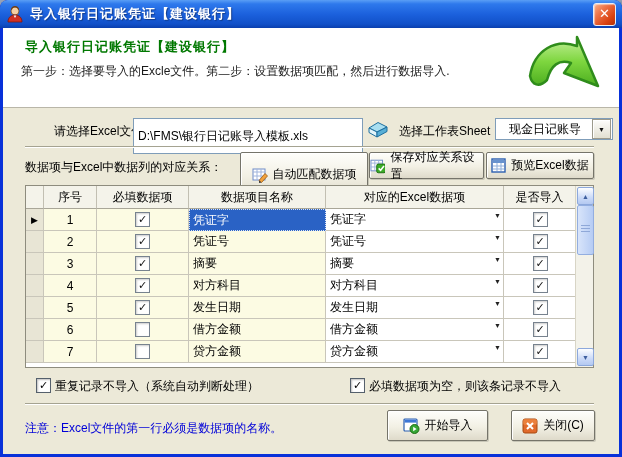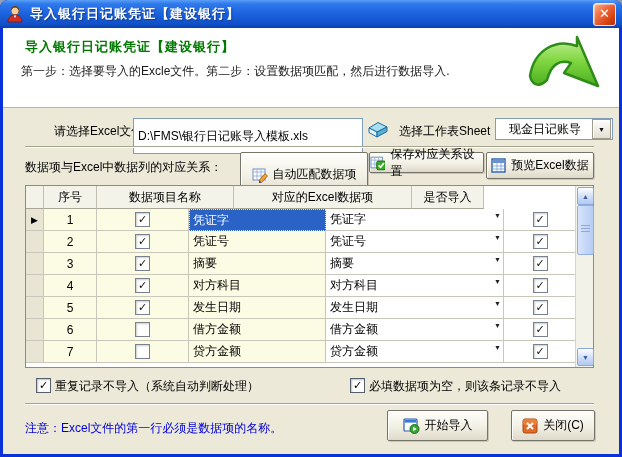--- a/index.html
+++ b/index.html
@@ -119,21 +119,21 @@
 
     <div class="xp-btn" style="left:237px;top:124px;width:128px;height:45px;">
       <svg class="ico" width="16" height="16" viewBox="0 0 16 16">
         <rect x="1" y="2" width="12" height="11" fill="#fff" stroke="#6E8CC8"></rect>
         <path d="M1,5 H13 M5,2 V13 M9,2 V13 M1,9 H13" stroke="#9FB4DC" stroke-width="1"></path>
         <path d="M7,13.5 L13,6.5 L15.5,9 L9.5,15.5 Z" fill="#F2A23C" stroke="#9A5B10" stroke-width="0.8"></path>
         <path d="M7,13.5 L9.5,15.5 L7,16 Z" fill="#3A3A3A"></path>
       </svg>
       <span>自动匹配数据项</span>
     </div>
-    <div class="xp-btn" style="left:366px;top:124px;width:115px;height:21px;">
+    <div class="xp-btn" style="left:366px;top:124px;width:115px;height:27px;">
       <svg class="ico" width="16" height="16" viewBox="0 0 16 16">
         <rect x="1" y="2" width="12" height="11" fill="#fff" stroke="#6E8CC8"></rect>
         <path d="M1,5 H13 M5,2 V13 M9,2 V13 M1,9 H13" stroke="#9FB4DC" stroke-width="1"></path>
         <rect x="7" y="6" width="9" height="9" rx="1.5" fill="#3BAA28" stroke="#1C6E12"></rect>
         <path d="M9,10.5 L11,12.5 L14.5,8" stroke="#fff" stroke-width="1.6" fill="none"></path>
       </svg>
       <span>保存对应关系设置</span>
     </div>
     <div class="xp-btn" style="left:483px;top:124px;width:108px;height:27px;">
       <svg class="ico" width="15" height="15" viewBox="0 0 15 15">
@@ -141,20 +141,21 @@
         <rect x="2" y="2" width="11" height="3" fill="#6893CE"></rect>
         <path d="M2,8 H13 M2,11 H13 M6,5 V13 M10,5 V13" stroke="#8FAFDA" stroke-width="1"></path>
       </svg>
       <span>预览Excel数据</span>
     </div>
 
     <div class="grid">
       <div class="t-row head">
         <div class="cell c-sel"></div>
         <div class="cell c-no">序号</div>
+        <div class="cell c-req">必填数据项</div>
         <div class="cell c-name" style="justify-content:center;padding-left:0;">数据项目名称</div>
         <div class="cell c-excel" style="justify-content:center;padding-left:0;">对应的Excel数据项</div>
         <div class="cell c-imp">是否导入</div>
       </div>
       <div id="rows-host">
   <div class="t-row">
     <div class="cell c-sel">
               <span>▶</span>
             </div>
     <div class="cell c-no">1</div>

